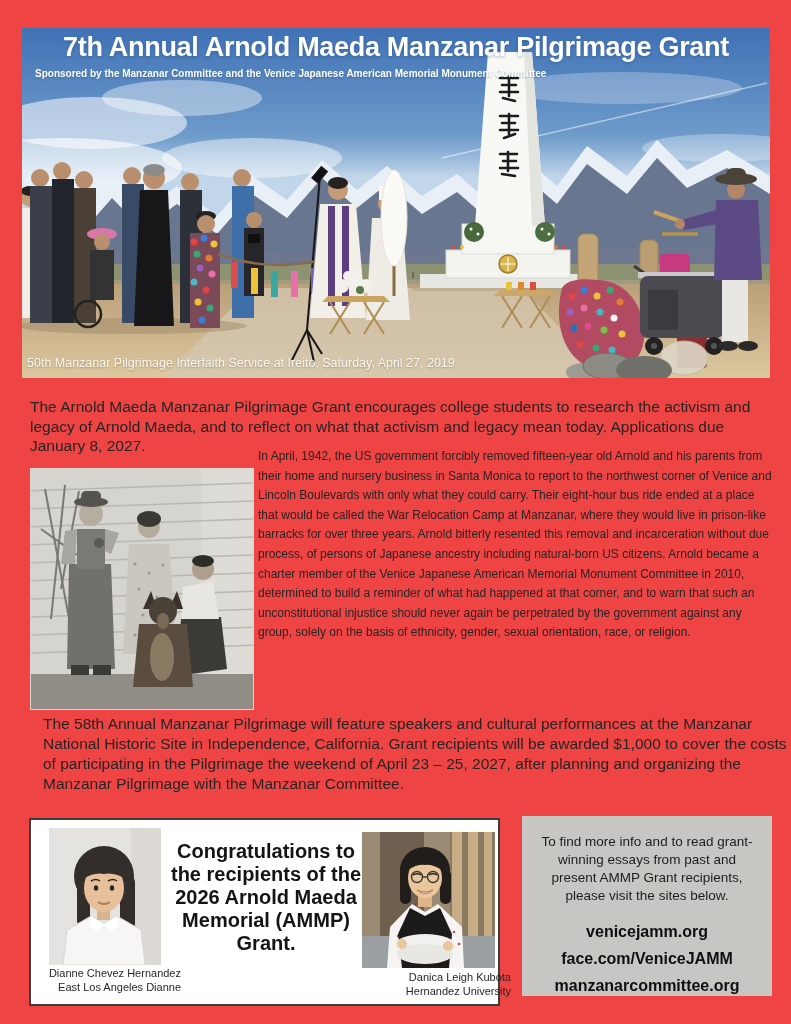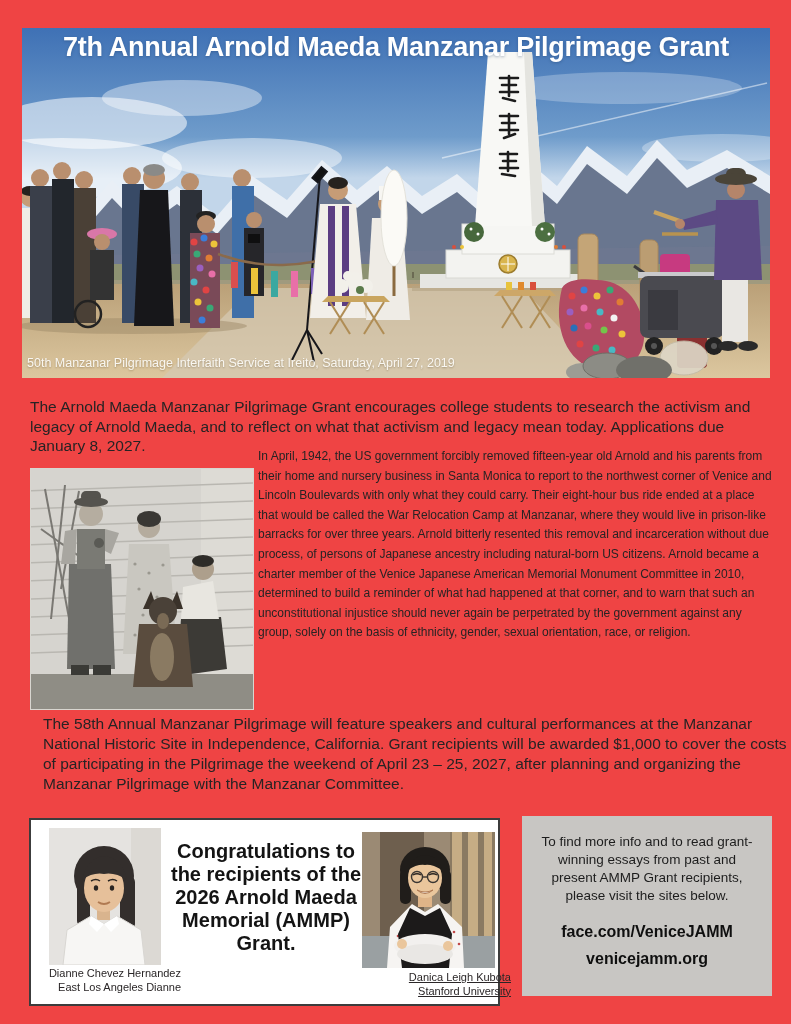--- a/index.html
+++ b/index.html
@@ -29,21 +29,21 @@
   .history{left:258px;top:447px;width:517px;font-size:12px;line-height:19.6px;}
   .pilgrimage{left:43px;top:714px;width:752px;font-size:15.5px;line-height:20px;}
   
   .family-photo{left:30px;top:468px;width:222px;height:240px;border:1px solid #d8d6d0;}
   
   .recipients-box{left:29px;top:818px;width:467px;height:184px;border:2px solid #3c3c3c;background:#fff;}
   .portrait-1{left:18px;top:8px;width:112px;height:137px;}
   .portrait-2{left:331px;top:12px;width:133px;height:136px;}
   .recipient-caption{position:absolute;text-align:right;font-size:11px;line-height:13.5px;color:#2a2627;}
   .cap1{left:0;top:147px;width:150px;}
-  .cap2{left:314px;top:151px;width:166px;text-decoration:underline;}
+  .cap2{left:314px;top:151px;width:166px;}
   .congrats{
     position:absolute;left:134px;top:20px;width:202px;text-align:center;
     font-size:20px;font-weight:bold;line-height:23px;color:#141414;
   }
   
   .info-box{left:522px;top:816px;width:250px;height:180px;background:#c8c6c3;text-align:center;}
   .info-text{margin:17px 13px 0;font-size:13.5px;line-height:18px;color:#1d1d1d;text-align:center;}
   .info-links{margin-top:13px;font-size:16px;font-weight:bold;line-height:27px;color:#0f0f0f;}
   .info-links div{cursor:pointer;}
 </style>
@@ -280,20 +280,21 @@
       </g>
 
       <g>
         <ellipse cx="662" cy="330" rx="24" ry="17" fill="#ddd6c6" opacity=".92" stroke="#c2bba8"></ellipse>
         <ellipse cx="560" cy="344" rx="16" ry="9" fill="#9c9c94"></ellipse>
         <ellipse cx="585" cy="338" rx="24" ry="13" fill="#8c8c85" stroke="#6e6e66"></ellipse>
         <ellipse cx="622" cy="342" rx="28" ry="14" fill="#70706a"></ellipse>
       </g>
     </svg>
     <div class="hero-title">7th Annual Arnold Maeda Manzanar Pilgrimage Grant</div>
+    <div class="hero-subtitle">Sponsored by the Manzanar Committee and the Venice Japanese American Memorial Monument Committee</div>
     <div class="hero-caption">50th Manzanar Pilgrimage Interfaith Service at Ireito, Saturday, April 27, 2019</div>
   </div>
 
   <div class="abs intro">The Arnold Maeda Manzanar Pilgrimage Grant encourages college students to research the activism and legacy of Arnold Maeda, and to reflect on what that activism and legacy mean today. Applications due January 8, 2027.</div>
 
   <div class="abs family-photo">
     <svg width="222" height="240" viewBox="0 0 222 240">
       <rect width="222" height="240" fill="#d6d4cf"></rect>
       <rect x="170" y="0" width="52" height="240" fill="#dddbd5"></rect>
       <g stroke="#b9b7b1" stroke-width="1.5" transform="rotate(-2 111 120)">
@@ -419,25 +420,26 @@
         <path d="M46,38 Q50,24 63,23 Q77,24 80,38 Q70,32 63,33 Q55,32 46,38 Z" fill="#201d1a"></path>
         <circle cx="55" cy="45" r="5.5" fill="none" stroke="#3a3632" stroke-width="1.4"></circle>
         <circle cx="71" cy="45" r="5.5" fill="none" stroke="#3a3632" stroke-width="1.4"></circle>
         <line x1="60" y1="45" x2="66" y2="45" stroke="#3a3632" stroke-width="1.4"></line>
         <path d="M51,43 q4,-2.5 8,0 M67,43 q4,-2.5 8,0" stroke="#2a2522" stroke-width="1.3" fill="none"></path>
         <path d="M55,58 q8,7 16,0 q-8,4 -16,0 Z" fill="#ffffff" stroke="#b07a52" stroke-width="1"></path>
       </svg>
     </div>
     <div class="recipient-caption cap2">
       <div>Danica Leigh Kubota</div>
-      <div>Stanford University</div>
+      <div>Hernandez University</div>
     </div>
   </div>
 
   <div class="abs info-box">
     <div class="info-text">To find more info and to read grant-winning essays from past and present AMMP Grant recipients, please visit the sites below.</div>
     <div class="info-links">
+      <div>venicejamm.org</div>
       <div>face.com/VeniceJAMM</div>
-      <div>venicejamm.org</div>
+      <div>manzanarcommittee.org</div>
     </div>
   </div>
 
 </div>
 
 </body></html>

